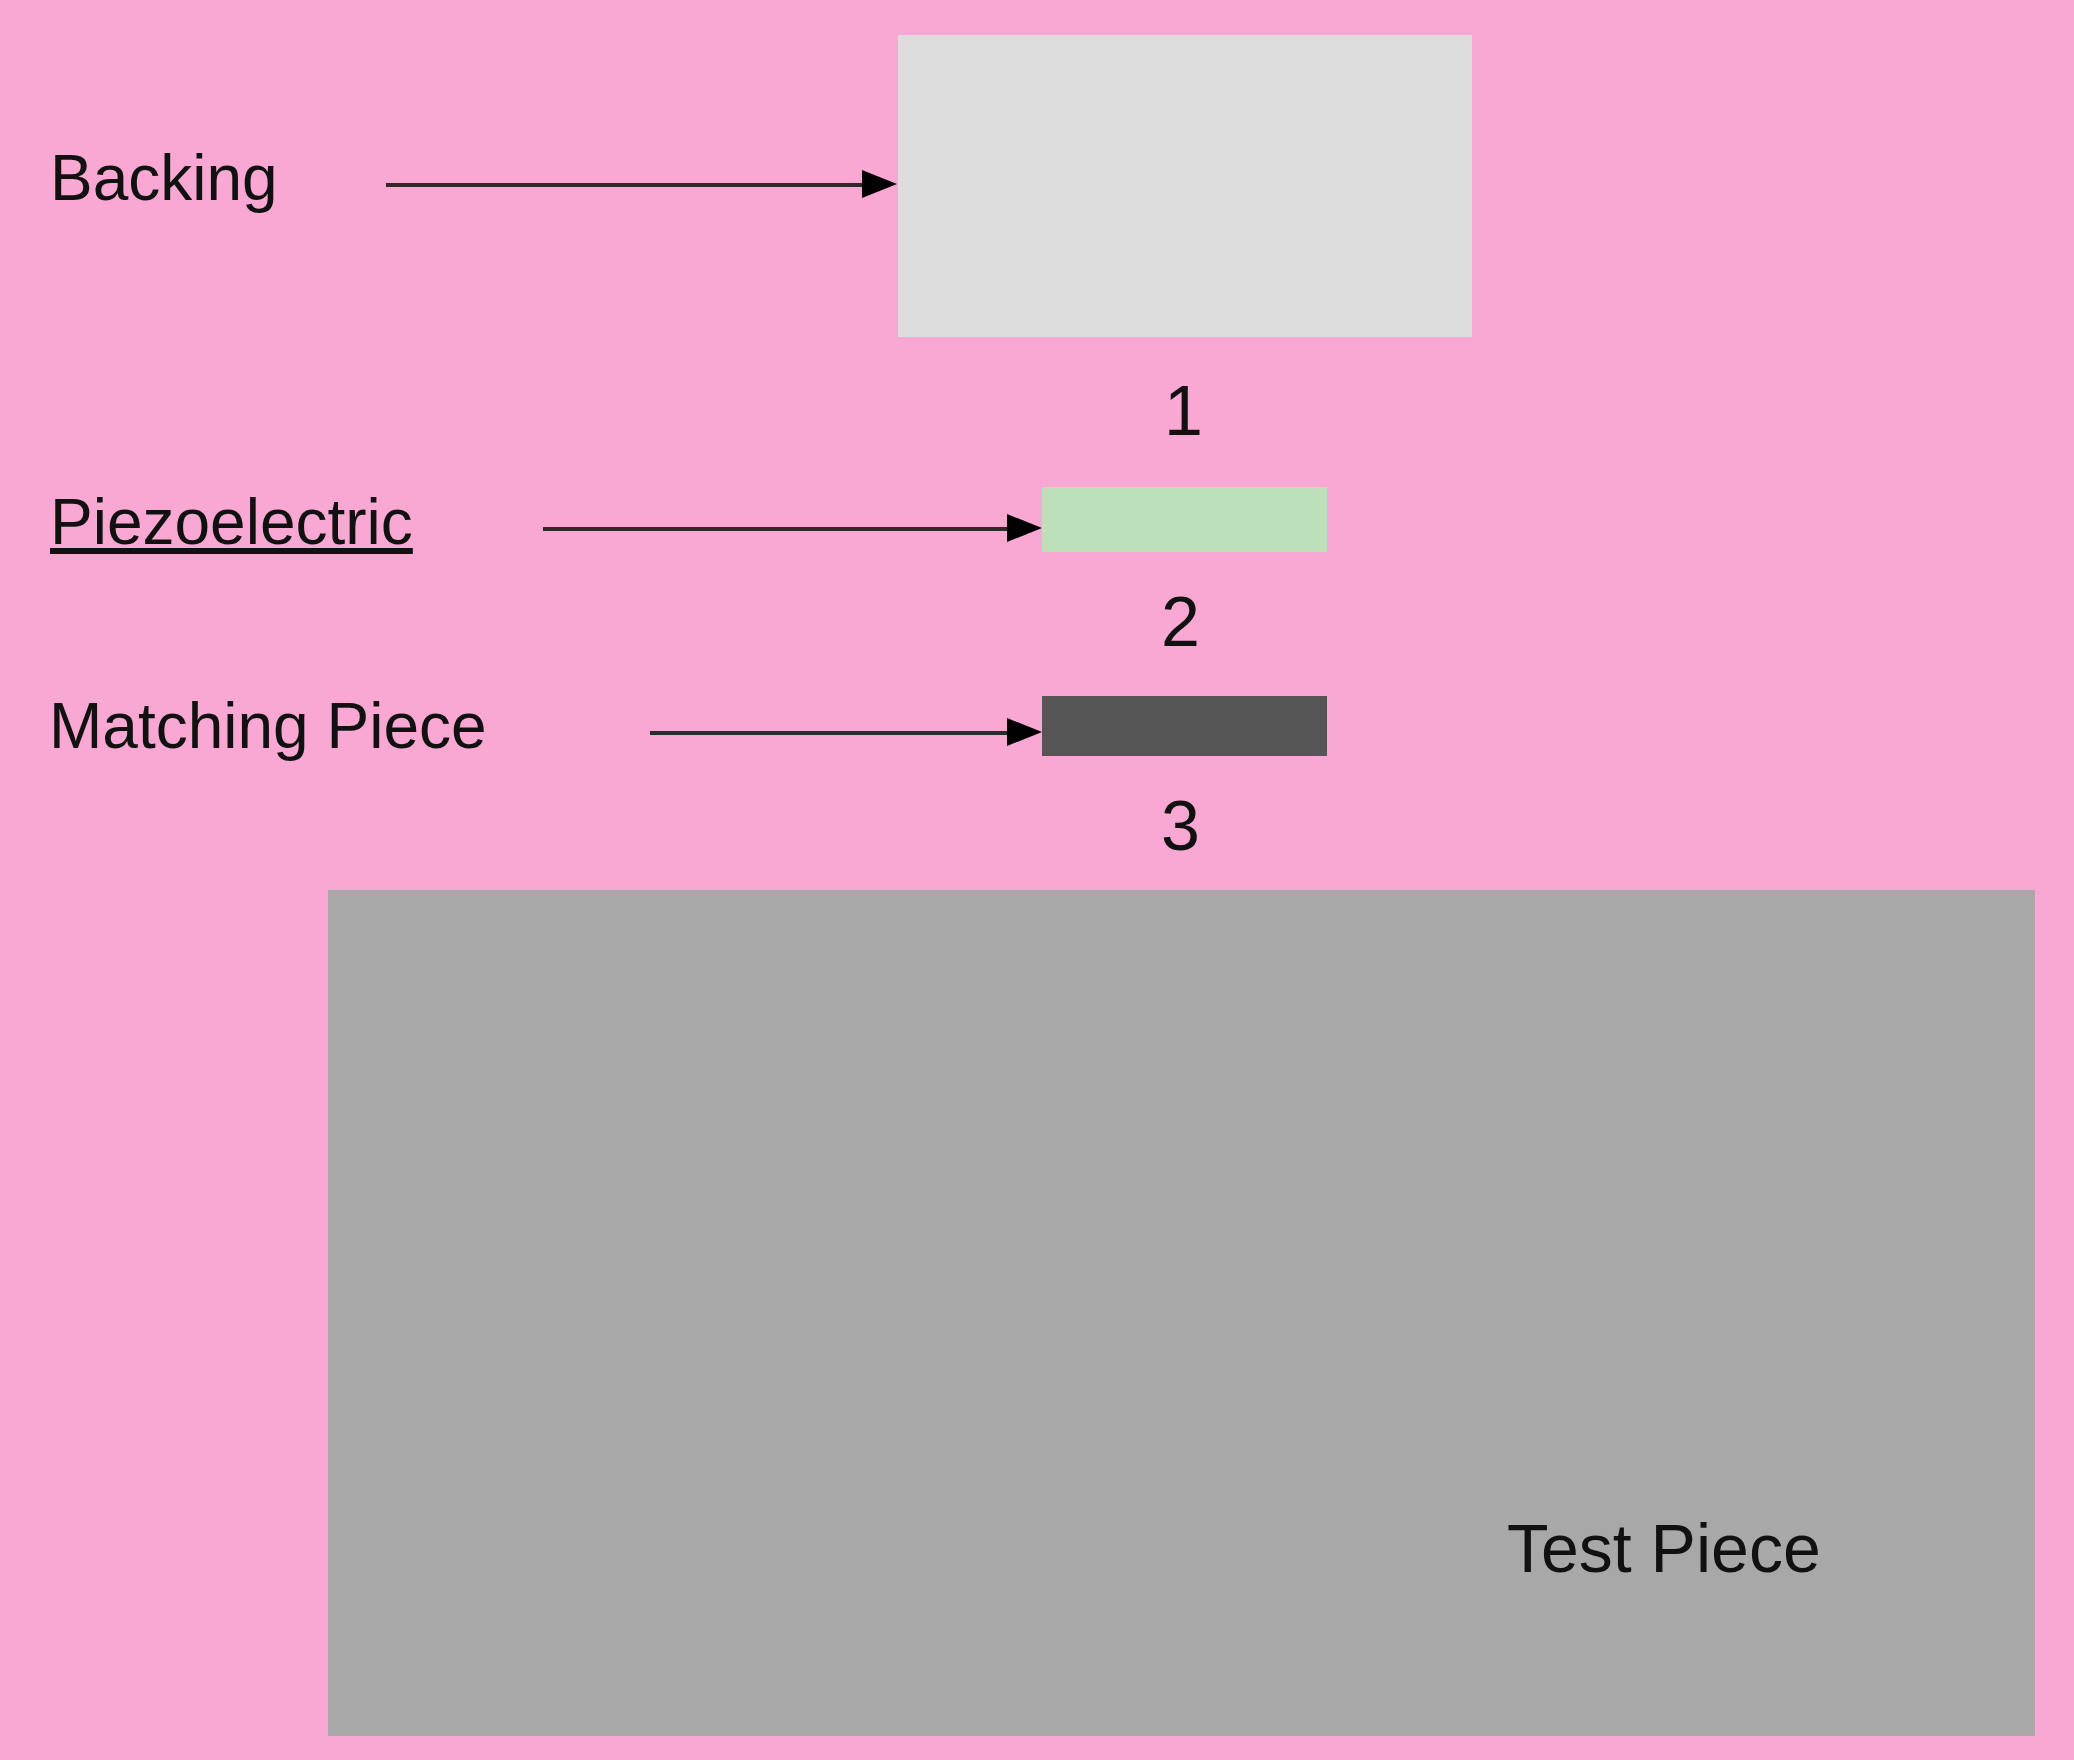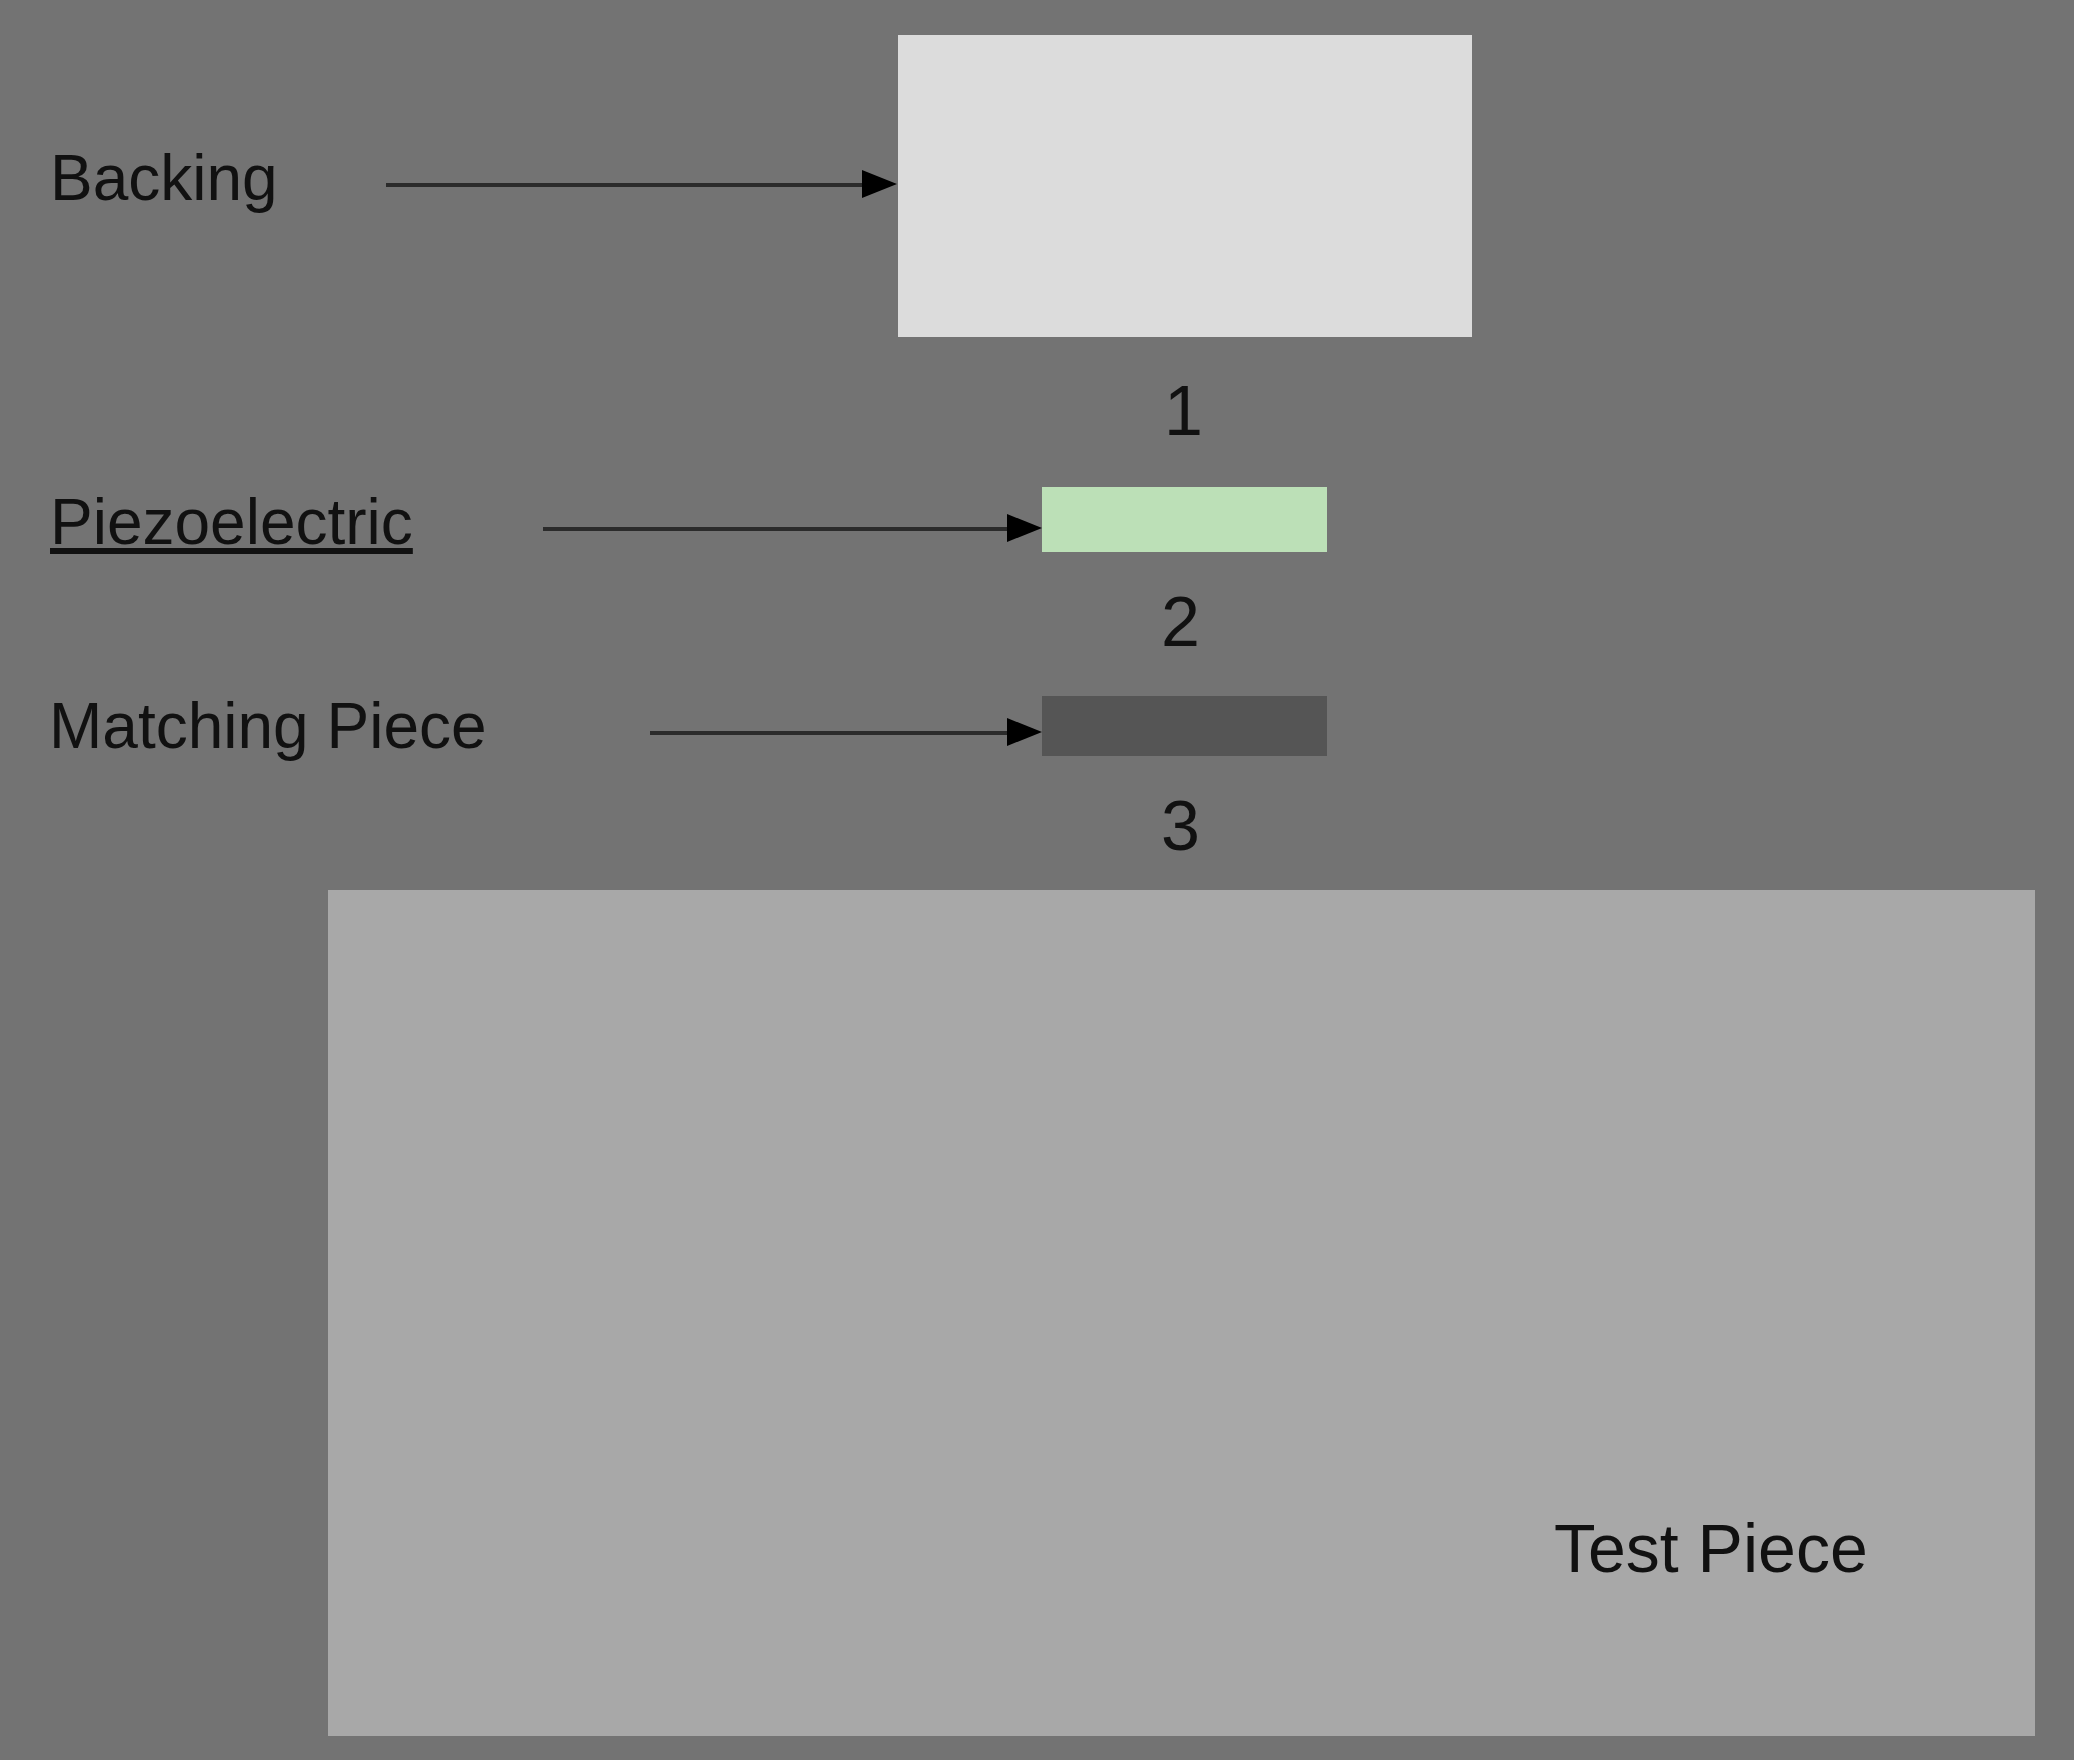--- a/index.html
+++ b/index.html
@@ -4,21 +4,21 @@
 <style>
   html, body {
     margin: 0;
     padding: 0;
     background: #ffffff;
   }
   #canvas {
     position: relative;
     width: 2075px;
     height: 1760px;
-    background: #737373;
+    background: #f9a8d4;
     overflow: hidden;
     font-family: "Liberation Sans", sans-serif;
     color: #000000;
   }
 
   
   .block {
     position: absolute;
     box-sizing: border-box;
   }
@@ -77,21 +77,20 @@
   #gap-3 { left: 1137px; top: 791px; }
 
   #testpiece-label {
     position: absolute;
     left: 1507px;
     top: 1514px;
     font-size: 68px;
     line-height: 1;
     white-space: nowrap;
     color: #111111;
-    margin-left: 47px;
   }
 
   
   .arrow {
     position: absolute;
     height: 0;
   }
   .arrow .shaft {
     position: absolute;
     left: 0;

